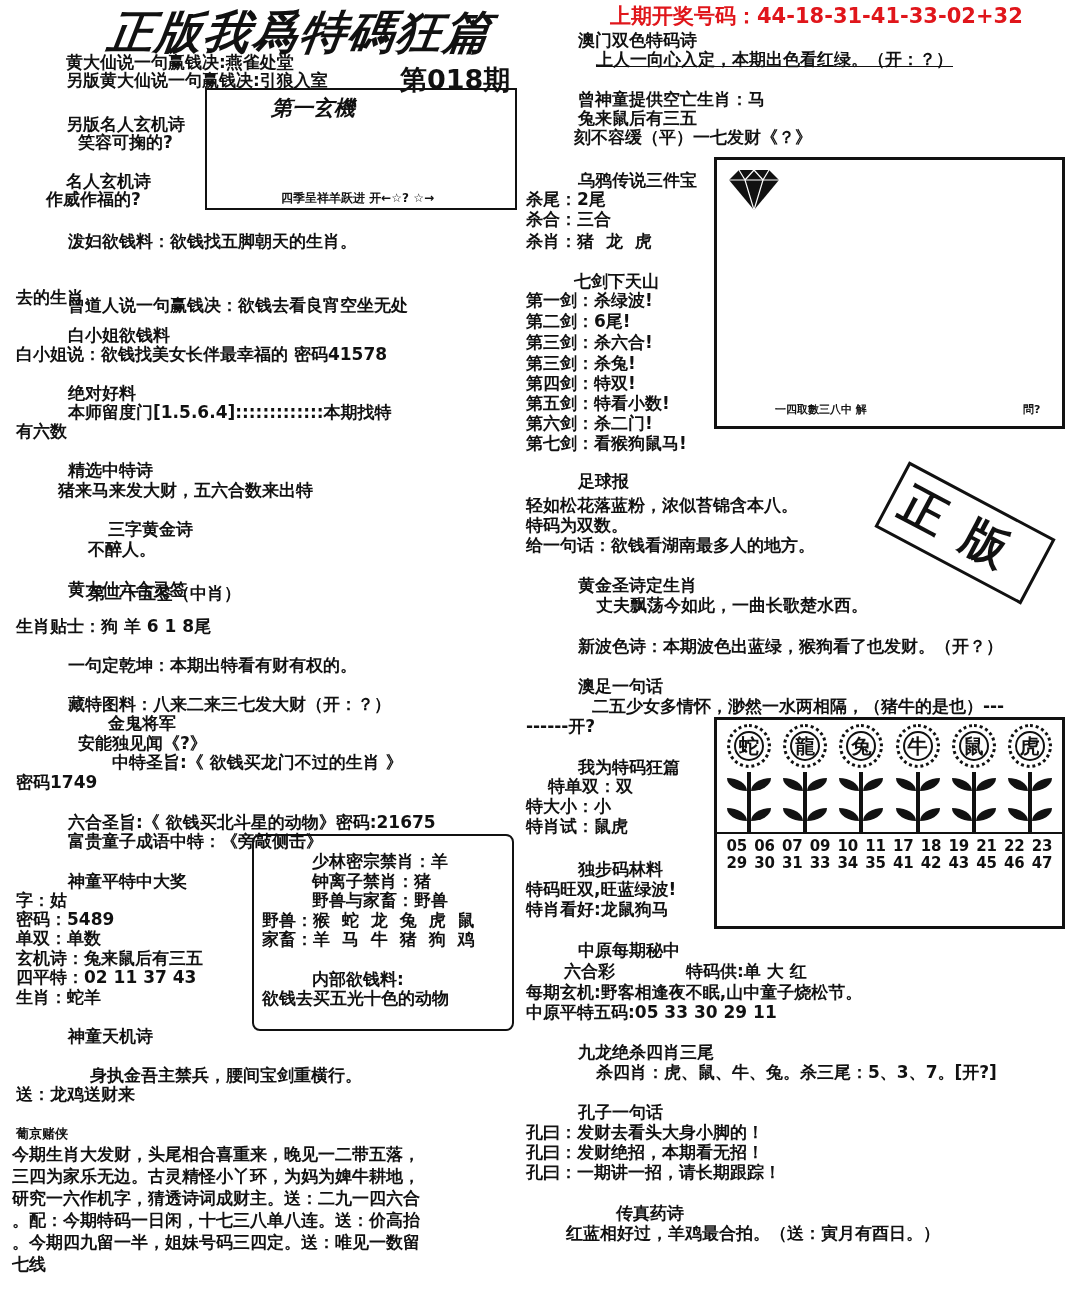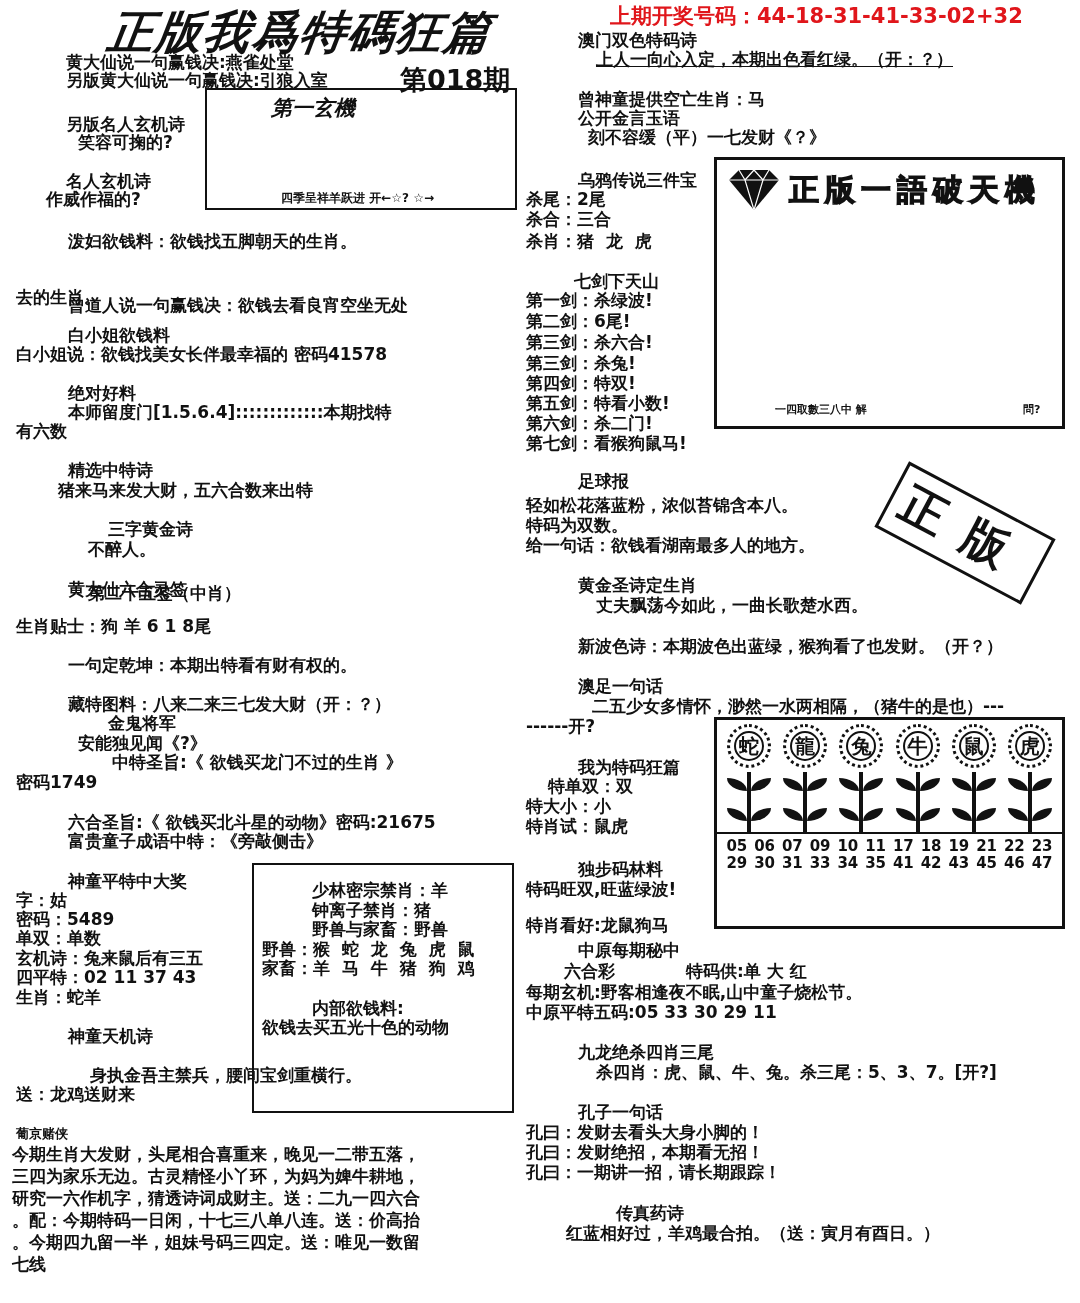--- a/index.html
+++ b/index.html
@@ -78,21 +78,21 @@
 <div class="abs t" style="left:68px;top:832px;">富贵童子成语中特：《旁敲侧击》</div>
 
 <div class="abs t" style="left:68px;top:872px;">神童平特中大奖</div>
 <div class="abs t" style="left:16px;top:891px;">字：姑</div>
 <div class="abs t" style="left:16px;top:910px;">密码：5489</div>
 <div class="abs t" style="left:16px;top:929px;">单双：单数</div>
 <div class="abs t" style="left:16px;top:949px;">玄机诗：兔来鼠后有三五</div>
 <div class="abs t" style="left:16px;top:968px;">四平特：02 11 37 43</div>
 <div class="abs t" style="left:16px;top:988px;">生肖：蛇羊</div>
 
-<div class="box" style="left:252px;top:863px;width:262px;height:250px;">
+<div class="box" style="left:252px;top:834px;width:262px;height:197px;border-radius:8px;">
   <div class="abs t" style="left:58px;top:16px;">少林密宗禁肖：羊</div>
   <div class="abs t" style="left:58px;top:36px;">钟离子禁肖：猪</div>
   <div class="abs t" style="left:58px;top:55px;">野兽与家畜：野兽</div>
   <div class="abs t" style="left:8px;top:75px;word-spacing:6px;">野兽：猴 蛇 龙 兔 虎 鼠</div>
   <div class="abs t" style="left:8px;top:94px;word-spacing:6px;">家畜：羊 马 牛 猪 狗 鸡</div>
   <div class="abs t" style="left:58px;top:134px;">内部欲钱料:</div>
   <div class="abs t" style="left:8px;top:153px;">欲钱去买五光十色的动物</div>
 </div>
 
 <div class="abs t" style="left:68px;top:1027px;">神童天机诗</div>
@@ -104,36 +104,35 @@
 <div class="abs t" style="left:12px;top:1167px;">三四为家乐无边。古灵精怪小丫环，为妈为婢牛耕地，</div>
 <div class="abs t" style="left:12px;top:1189px;">研究一六作机字，猜透诗词成财主。送：二九一四六合</div>
 <div class="abs t" style="left:12px;top:1211px;">。配：今期特码一日闲，十七三八单八连。送：价高抬</div>
 <div class="abs t" style="left:12px;top:1233px;">。今期四九留一半，姐妹号码三四定。送：唯见一数留</div>
 <div class="abs t" style="left:12px;top:1255px;">七线</div>
 
 <div class="abs t" style="left:578px;top:31px;">澳门双色特码诗</div>
 <div class="abs t" style="left:596px;top:50px;text-decoration:underline;">上人一向心入定，本期出色看红绿。（开：？）</div>
 
 <div class="abs t" style="left:578px;top:90px;">曾神童提供空亡生肖：马</div>
-<div class="abs t" style="left:578px;top:109px;">公开金言玉语</div>
-<div class="abs t" style="left:588px;top:128px;font-family:Liberation Serif, serif;">刻不容缓（平）一七发财《？》</div>
+<div class="abs t" style="left:578px;top:109px;">兔来鼠后有三五</div>
+<div class="abs t" style="left:574px;top:128px;font-family:Liberation Serif, serif;">刻不容缓（平）一七发财《？》</div>
 
 <div class="abs t" style="left:578px;top:171px;">乌鸦传说三件宝</div>
 <div class="abs t" style="left:526px;top:190px;">杀尾：2尾</div>
 <div class="abs t" style="left:526px;top:210px;">杀合：三合</div>
 <div class="abs t" style="left:526px;top:232px;word-spacing:6px;">杀肖：猪 龙 虎</div>
 
 <div class="box" style="left:714px;top:157px;width:351px;height:272px;border-width:3px;">
   <svg class="abs gem" style="left:8px;top:6px;" viewBox="0 0 58 46">
     <polygon points="4,14 14,4 44,4 54,14 29,44" fill="#111"></polygon>
     <polyline points="4,14 54,14" stroke="#fff" stroke-width="1.2" fill="none"></polyline>
     <polyline points="14,4 20,14 29,44 38,14 44,4" stroke="#fff" stroke-width="1.2" fill="none"></polyline>
     <polyline points="20,14 29,4 38,14" stroke="#fff" stroke-width="1.2" fill="none"></polyline>
   </svg>
-  <div class="abs outline" style="left:72px;top:10px;font-size:30px;">正版一語破天機</div>
   <div class="abs small" style="left:58px;top:242px;">一四取數三八中 解</div>
   <div class="abs small" style="left:306px;top:242px;">問?</div>
 </div>
 
 <div class="abs t" style="left:574px;top:272px;">七剑下天山</div>
 <div class="abs t" style="left:526px;top:291px;">第一剑：杀绿波!</div>
 <div class="abs t" style="left:526px;top:312px;">第二剑：6尾!</div>
 <div class="abs t" style="left:526px;top:333px;">第三剑：杀六合!</div>
 <div class="abs t" style="left:526px;top:354px;">第三剑：杀兔!</div>
 <div class="abs t" style="left:526px;top:374px;">第四剑：特双!</div>
@@ -244,21 +243,21 @@
     <span>42</span>
     <span>43</span>
     <span>45</span>
     <span>46</span>
     <span>47</span>
   </div>
 </div>
 
 <div class="abs t" style="left:578px;top:860px;">独步码林料</div>
 <div class="abs t" style="left:526px;top:880px;">特码旺双,旺蓝绿波!</div>
-<div class="abs t" style="left:526px;top:900px;margin-top:16px;">特肖看好:龙鼠狗马</div>
+<div class="abs t" style="left:526px;top:900px;">特肖看好:龙鼠狗马</div>
 
 <div class="abs t" style="left:578px;top:941px;">中原每期秘中</div>
 <div class="abs t" style="left:564px;top:962px;">六合彩</div>
 <div class="abs t" style="left:686px;top:962px;">特码供:单 大 红</div>
 <div class="abs t" style="left:526px;top:983px;">每期玄机:野客相逢夜不眠,山中童子烧松节。</div>
 <div class="abs t" style="left:526px;top:1003px;">中原平特五码:05 33 30 29 11</div>
 
 <div class="abs t" style="left:578px;top:1043px;">九龙绝杀四肖三尾</div>
 <div class="abs t" style="left:596px;top:1063px;">杀四肖：虎、鼠、牛、兔。杀三尾：5、3、7。[开?]</div>
 

